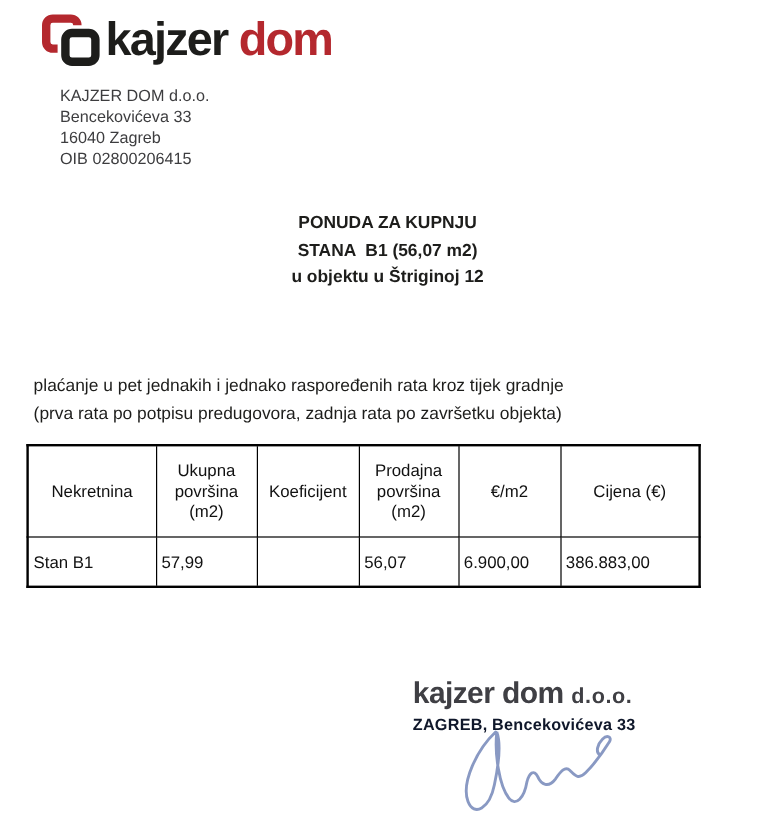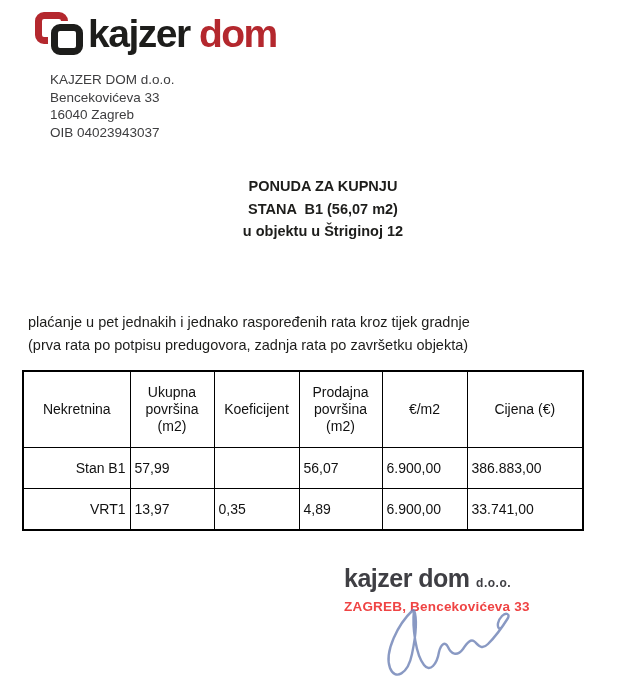--- a/index.html
+++ b/index.html
@@ -70,53 +70,53 @@
     overflow: hidden;
   }
   table.price th {
     height: 58px; text-align: center; vertical-align: middle;
     white-space: pre-line; line-height: 17px;
   }
   table.price td { height: 21px; }
   .col-0 { width: 107px; } .col-1 { width: 84px; } .col-2 { width: 85px; }
   .col-3 { width: 83px; } .col-4 { width: 85px; } .col-5 { width: 116px; }
   td.num { }
-  td.label { text-align: right; }
+  td.label { text-align: left; }
 
   
   .stamp { position: absolute; left: 344px; top: 564px; color: #3f3f44; }
   .stamp-name {
     font-size: 25px; font-weight: 600; letter-spacing: -0.5px;
     white-space: pre; line-height: 28px;
   }
-  .stamp-suffix { font-size: 12px; font-weight: 600; letter-spacing: 0.5px; }
+  .stamp-suffix { font-size: 18px; font-weight: 600; letter-spacing: 0.5px; }
   .stamp-address {
     font-size: 13.5px; font-weight: 600; letter-spacing: 0.2px;
-    margin-top: 2px; color: #ef4444;
+    margin-top: 2px; color: #0f172a;
   }
   .signature-svg { position: absolute; left: 368px; top: 602px; }
 </style>
 </head>
 <body>
 
 <div class="page">
 
   <div class="logo">
     <div class="logo-mark">
       <div class="sq-red"></div>
       <div class="sq-black"></div>
     </div>
     <div class="logo-word"><span>kajzer </span><span class="word-dom">dom</span></div>
   </div>
 
   <div class="address">
     <div>KAJZER DOM d.o.o.</div>
     <div>Bencekovićeva 33</div>
     <div>16040 Zagreb</div>
-    <div>OIB 04023943037</div>
+    <div>OIB 02800206415</div>
   </div>
 
   <div class="doc-title">
     <div>PONUDA ZA KUPNJU</div>
     <div>STANA  B1 (56,07 m2)</div>
     <div>u objektu u Štriginoj 12</div>
   </div>
 
   <div class="terms">
     <div>plaćanje u pet jednakih i jednako raspoređenih rata kroz tijek gradnje</div>
@@ -148,28 +148,20 @@
     </thead>
     <tbody>
       <tr>
         <td class="label">Stan B1</td>
         <td class="num">57,99</td>
         <td class="num"></td>
         <td class="num">56,07</td>
         <td class="num">6.900,00</td>
         <td class="num">386.883,00</td>
       </tr>
-      <tr>
-        <td class="label">VRT1</td>
-        <td class="num">13,97</td>
-        <td class="num">0,35</td>
-        <td class="num">4,89</td>
-        <td class="num">6.900,00</td>
-        <td class="num">33.741,00</td>
-      </tr>
     </tbody>
   </table>
 
   <div class="stamp">
     <div class="stamp-name"><span>kajzer dom </span><span class="stamp-suffix">d.o.o.</span></div>
     <div class="stamp-address">ZAGREB, Bencekovićeva 33</div>
   </div>
 
   <svg class="signature-svg" width="150" height="85" viewBox="0 0 150 85">
     <path d="M45,8 C30,22 16,50 22,66 C27,79 40,72 44,52

